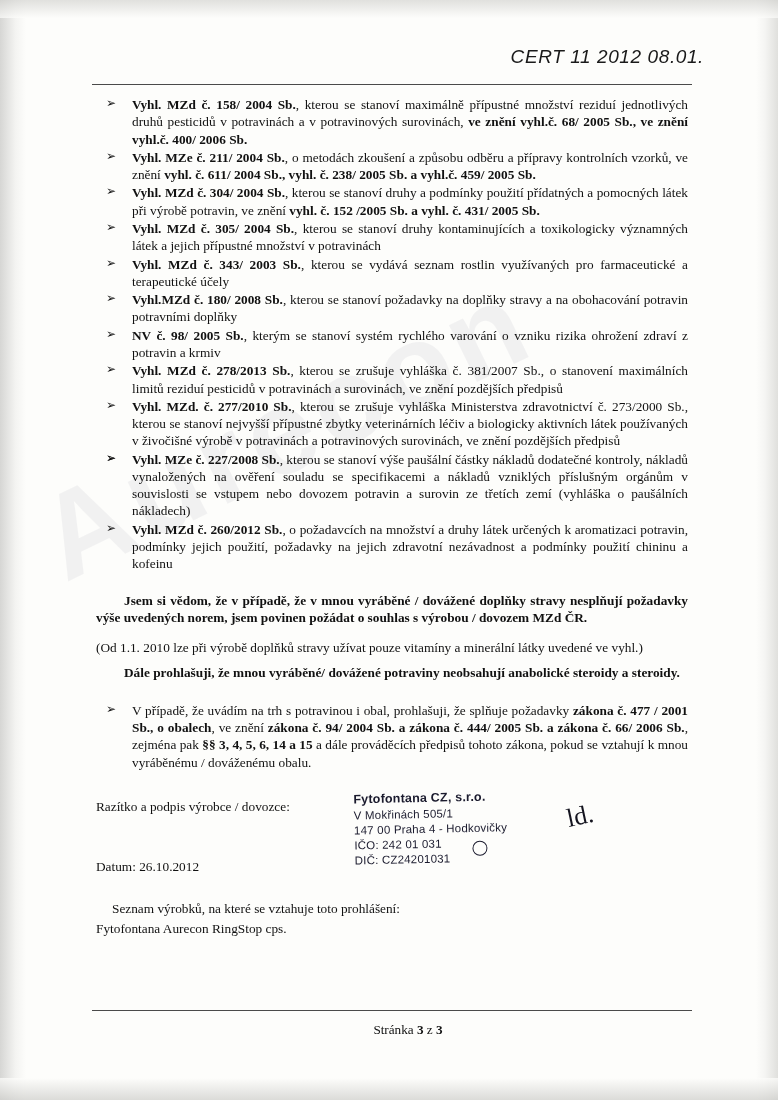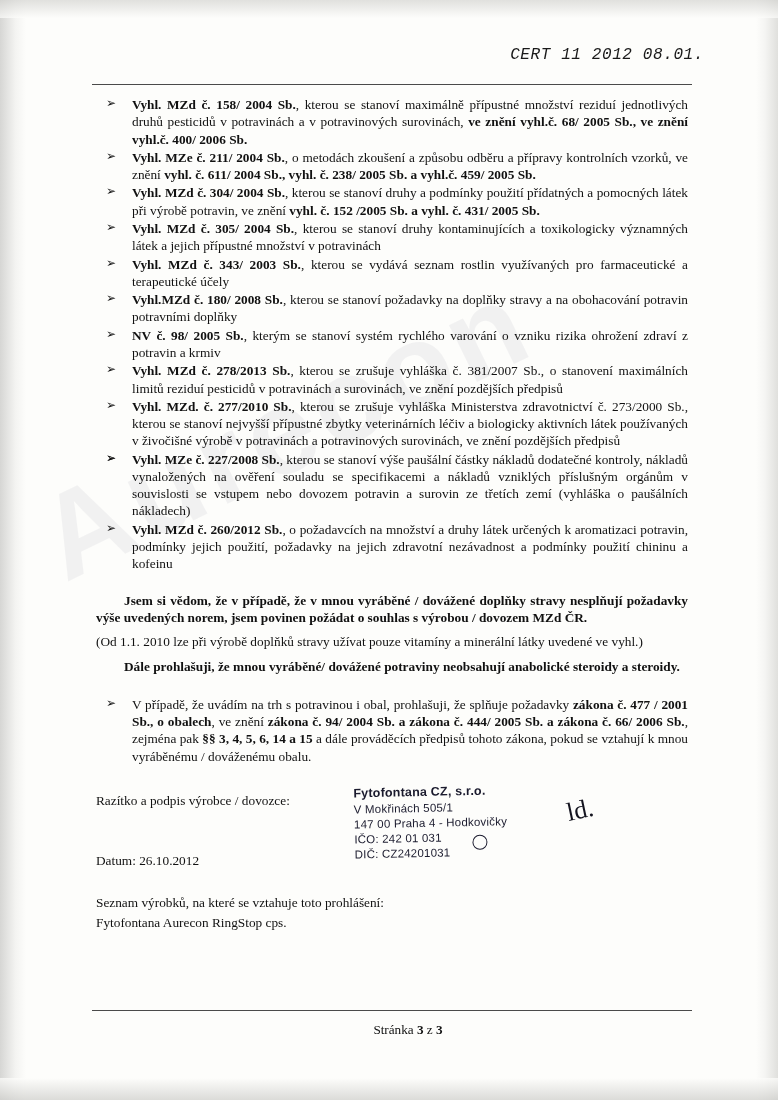--- a/index.html
+++ b/index.html
@@ -41,22 +41,22 @@
   .scan-edge-bottom {
     position: absolute; left: 0; bottom: 0; width: 778px; height: 22px;
     background: linear-gradient(to top, #d0d0cd 0%, #fdfdfb 100%);
     opacity: .75;
   }
 
   .header-code {
     position: absolute;
     right: 74px;
     top: 46px;
-    font-family: Liberation Mono, monospace;
-    font-size: 16px;
+    font-family: Liberation Sans, sans-serif;
+    font-size: 19px;
     font-style: italic;
     letter-spacing: .6px;
     color: #1a1a1a;
     white-space: nowrap;
   }
   .rule {
     position: absolute;
     left: 92px;
     width: 600px;
     border-top: 1px solid #4a4a4a;
@@ -105,21 +105,21 @@
   .spacer-md { height: 18px; }
 
   .sig-block {
     position: relative;
     margin-top: 26px;
     font-size: 13.3px;
     line-height: 1.5;
   }
   .sig-label { }
   .date-line { margin-top: 40px; }
-  .list-label { margin-top: 22px; }
+  .list-label { margin-top: 22px; margin-left: 16px; }
 
   
   .stamp {
     position: absolute;
     left: 258px;
     top: -8px;
     width: 230px;
     font-family: "Liberation Sans", sans-serif;
     font-size: 11.5px;
     line-height: 1.32;
@@ -209,21 +209,21 @@
       <li><span class="bullet">➢</span><span class="txt"><b>Vyhl. MZd č. 278/2013 Sb.</b>, kterou se zrušuje vyhláška č. 381/2007 Sb., o stanovení maximálních limitů reziduí pesticidů v potravinách a surovinách, ve znění pozdějších předpisů</span></li>
       <li><span class="bullet">➢</span><span class="txt"><b>Vyhl. MZd. č. 277/2010 Sb.</b>, kterou se zrušuje vyhláška Ministerstva zdravotnictví č. 273/2000 Sb., kterou se stanoví nejvyšší přípustné zbytky veterinárních léčiv a biologicky aktivních látek používaných v živočišné výrobě v potravinách a potravinových surovinách, ve znění pozdějších předpisů</span></li>
       <li><span class="bullet">➢</span></li>
       <li><span class="bullet">➢</span><span class="txt"><b>Vyhl. MZe č. 227/2008 Sb.</b>, kterou se stanoví výše paušální částky nákladů dodatečné kontroly, nákladů vynaložených na ověření souladu se specifikacemi a nákladů vzniklých příslušným orgánům v souvislosti se vstupem nebo dovozem potravin a surovin ze třetích zemí (vyhláška o paušálních nákladech)</span></li>
       <li><span class="bullet">➢</span><span class="txt"><b>Vyhl. MZd č. 260/2012 Sb.</b>, o požadavcích na množství a druhy látek určených k aromatizaci potravin, podmínky jejich použití, požadavky na jejich zdravotní nezávadnost a podmínky použití chininu a kofeinu</span></li>
     </ul>
 
     <div class="spacer-md"></div>
 
     <div class="para indent bold"><b>Jsem si vědom, že v případě, že v mnou vyráběné / dovážené doplňky stravy nesplňují požadavky výše uvedených norem, jsem povinen požádat o souhlas s výrobou / dovozem MZd ČR.</b></div>
-    <div class="para" style="margin-top:6px;">(Od 1.1. 2010 lze při výrobě doplňků stravy užívat pouze vitamíny a minerální látky uvedené ve vyhl.)</div>
+    <div class="para" style="margin-top:12px;">(Od 1.1. 2010 lze při výrobě doplňků stravy užívat pouze vitamíny a minerální látky uvedené ve vyhl.)</div>
 
     <div class="spacer-sm"></div>
 
     <div class="para indent bold"><b>Dále prohlašuji, že mnou vyráběné/ dovážené potraviny neobsahují anabolické steroidy a steroidy.</b></div>
 
     <div class="spacer-sm"></div>
 
     <ul class="law-list" style="margin-top:12px;">
       <li><span class="bullet">➢</span><span class="txt">V případě, že uvádím na trh s potravinou i obal, prohlašuji, že splňuje požadavky <b>zákona č. 477 / 2001 Sb., o obalech</b>, ve znění <b>zákona č. 94/ 2004 Sb. a zákona č. 444/ 2005 Sb. a zákona č. 66/ 2006 Sb.</b>, zejména pak <b>§§ 3, 4, 5, 6, 14 a 15</b> a dále prováděcích předpisů tohoto zákona, pokud se vztahují k mnou vyráběnému / dováženému obalu.</span></li>
     </ul>

